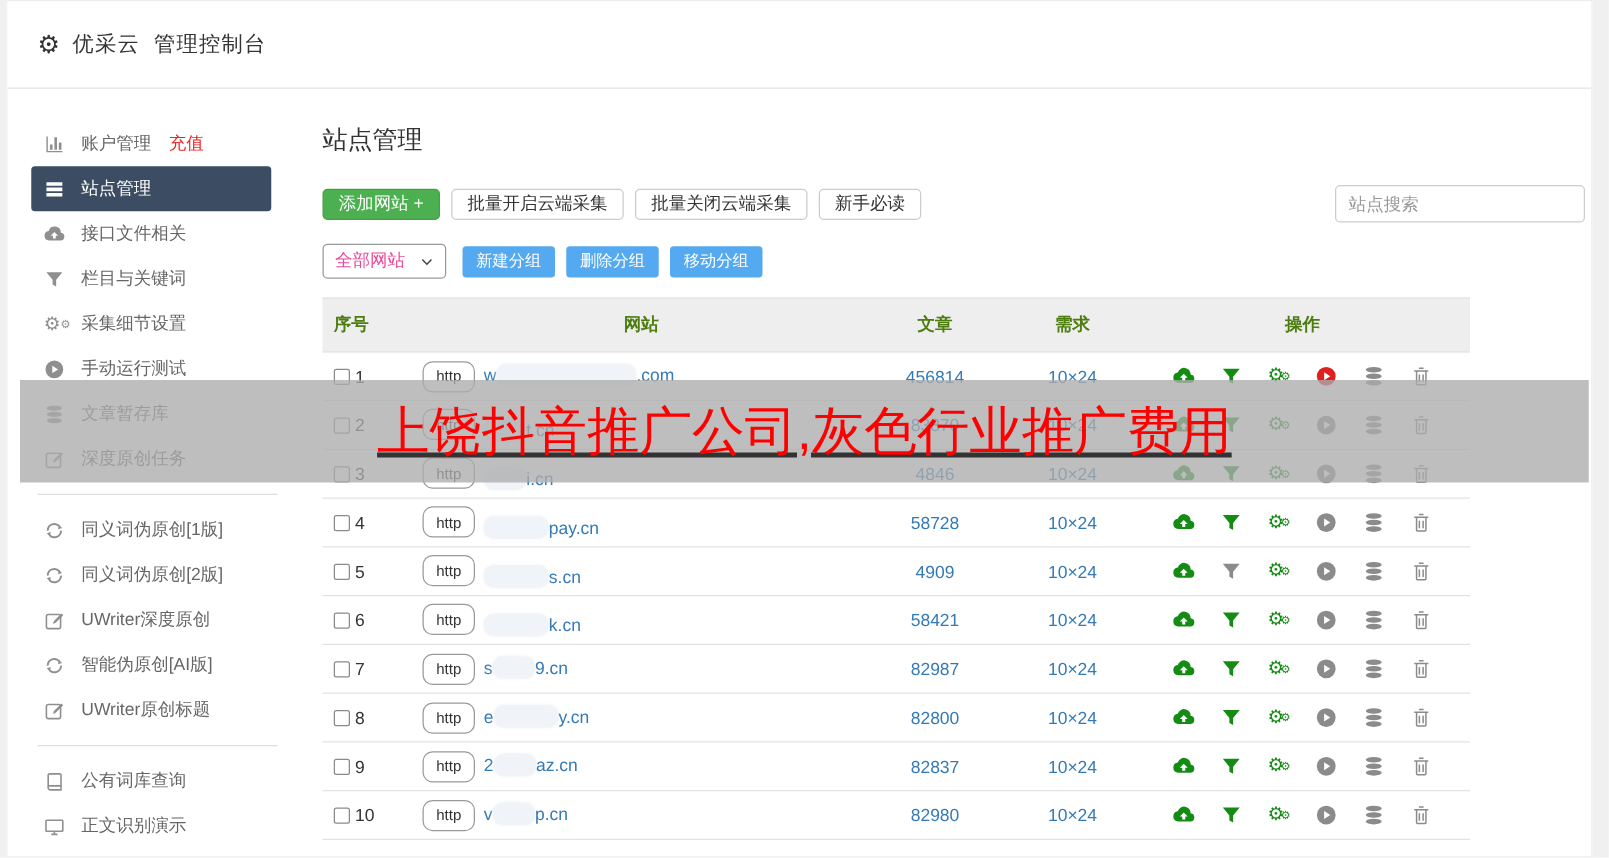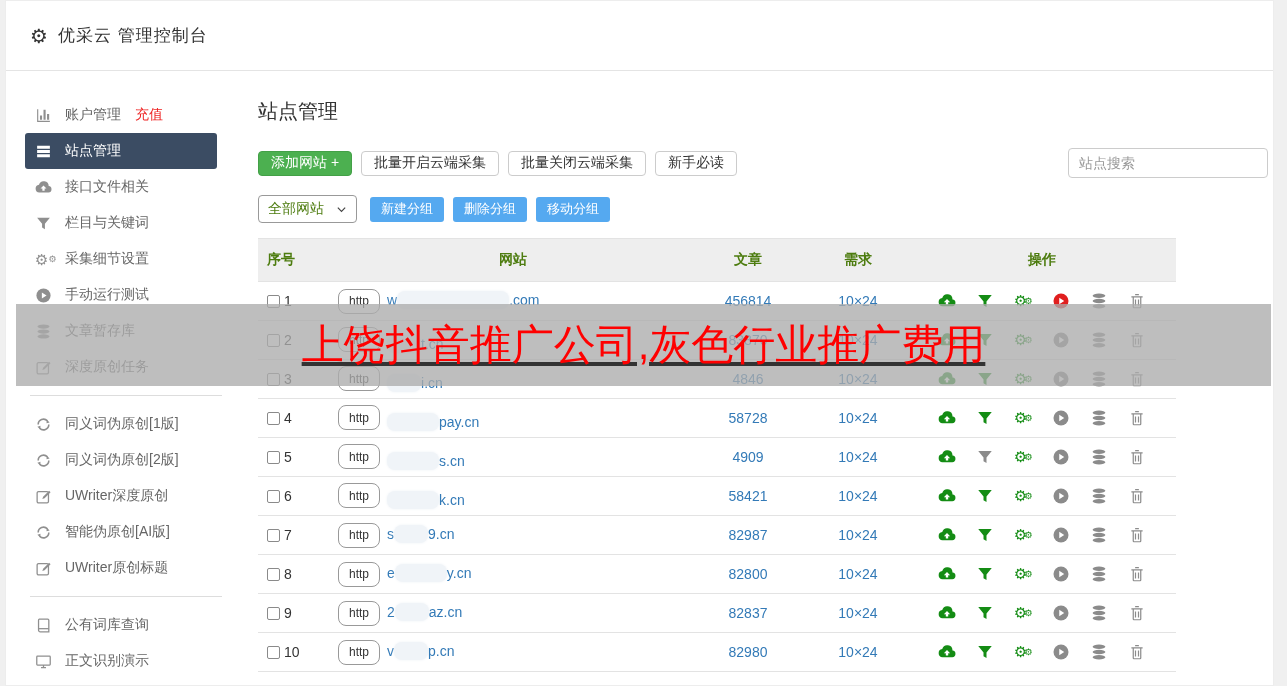--- a/index.html
+++ b/index.html
@@ -3,21 +3,21 @@
 <meta charset="utf-8">
 <style>
   * { margin:0; padding:0; box-sizing:border-box; }
   html,body { width:1287px; height:686px; }
   body { background:#f0f0f0; font-family:"Liberation Sans","DejaVu Sans",sans-serif; color:#333; overflow:hidden; }
   .card { position:relative; background:#fff; margin:0 13px 0 5px; height:686px; border:1px solid #ededed; }
 
   
   .topbar { height:70px; display:flex; align-items:center; padding:0 24px; border-bottom:1px solid #e4e4e4; background:#fff; }
   .topbar .gear { font-size:20px; color:#333; margin-right:10px; line-height:1; }
-  .topbar .title { font-size:17px; color:#333; letter-spacing:1px; }
+  .topbar .title { font-size:17px; color:#333; letter-spacing:1px;font-family:Liberation Mono, monospace; }
 
   .content { display:flex; }
 
   
   .sidebar { width:247px; flex:0 0 247px; padding:26px 0 0 19px; }
   .side-item { display:flex; align-items:center; width:192px; height:36px; padding:0 10px; color:#666; font-size:14px; cursor:pointer; border-radius:3px; }
   .side-item .sic { width:17px; height:17px; margin-right:13px; color:#8f8f8f; flex:0 0 17px; display:inline-flex; }
   .side-item .sic svg { width:100%; height:100%; }
   .side-item.active { background:#3b4c63; color:#fff; }
   .side-item.active .sic { color:#fff; }
@@ -31,21 +31,21 @@
   .page-title { font-size:20px; color:#333; margin-bottom:23px; }
 
   .toolbar { display:flex; align-items:center; margin-bottom:17px; }
   .btn { display:inline-flex; align-items:center; justify-content:center; height:25px; padding:0 12px; font-size:14px; border-radius:4px; border:1px solid #ccc; background:#fff; color:#333; cursor:pointer; margin-right:9px; }
   .btn-green { background:#4cb050; border-color:#43a047; color:#fff; }
   .search-box { margin-left:auto; margin-right:-92px; }
   .search-box input { width:200px; height:30px; border:1px solid #ccc; border-radius:4px; padding:0 10px; font-size:14px; color:#333; outline:none; font-family:inherit; }
   .search-box input::placeholder { color:#999; }
 
   .groupbar { display:flex; align-items:center; margin-bottom:15px; }
-  .select { display:inline-flex; align-items:center; height:28px; border:1px solid #999; border-radius:4px; padding:0 9px; font-size:14px; color:#4d7c0f; margin-right:13px; cursor:pointer; background:#fff; }
+  .select { display:inline-flex; align-items:center; height:28px; border:1px solid #999; border-radius:4px; padding:0 9px; font-size:14px; color:#ec4899; margin-right:13px; cursor:pointer; background:#fff; }
   .select .chev { margin-left:12px; display:inline-flex; width:11px; height:11px; color:#444; }
   .btn-sm-blue { display:inline-flex; align-items:center; height:25px; padding:0 11px; background:#55a9f0; color:#fff; font-size:13px; border:none; border-radius:3px; margin-right:9px; cursor:pointer; }
 
   
   .tbl { width:918px; font-size:14px; }
   .trow { display:grid; grid-template-columns:80px 350px 120px 100px 1fr; align-items:center; border-bottom:1px solid #e3e3e3; height:39px; }
   .thead { background:#eee; border-top:1px solid #e3e3e3; height:44px; color:#4d7c0f;font-weight:bold; }
   .c-seq { padding-left:9px; display:flex; align-items:center; }
   .c-center { text-align:center; }
   .cb { width:13px; height:13px; border:1px solid #8a8a8a; border-radius:2px; background:#fff; display:inline-block; margin-right:4px; cursor:pointer; }

